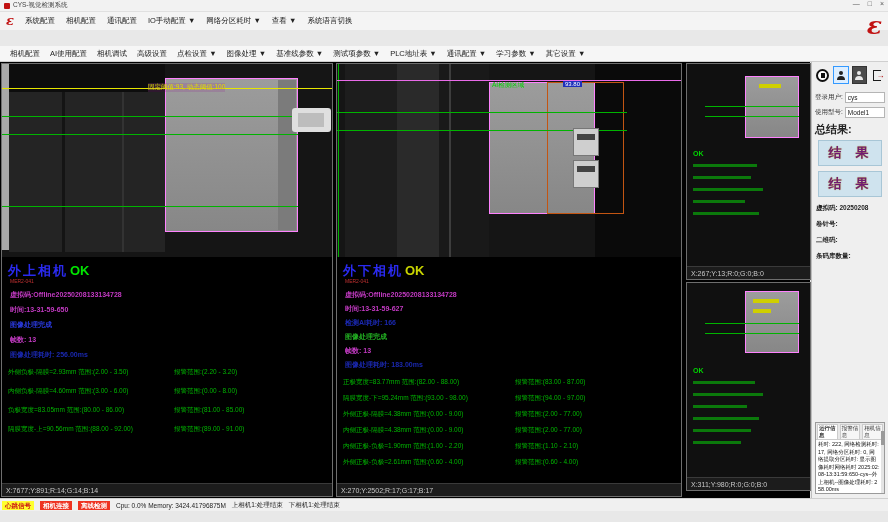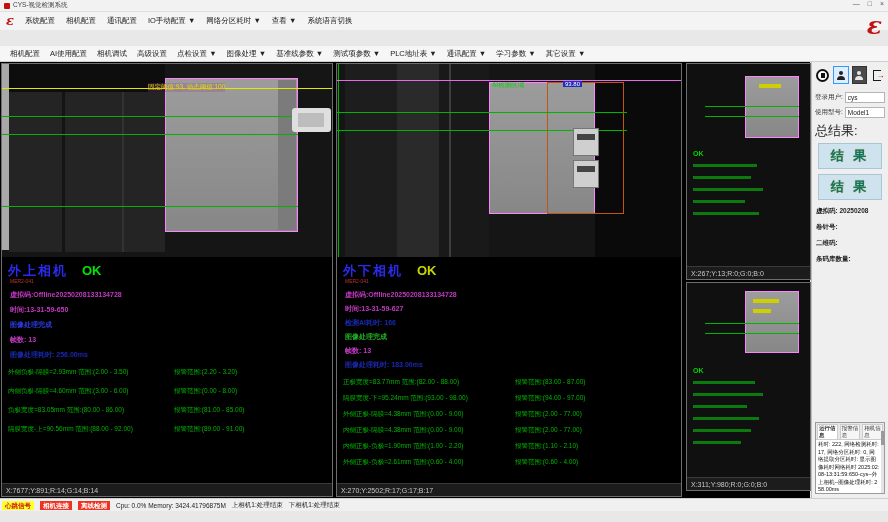--- a/index.html
+++ b/index.html
@@ -34,21 +34,21 @@
   .sh{position:absolute;}
   .block{background:linear-gradient(180deg,#9c9c9c,#878787);border:1px solid #ff82ff;box-sizing:border-box;}
   .hline-g{position:absolute;height:1px;background:#00b400;}
   .hline-y{position:absolute;height:1px;background:#e6e600;}
   .hline-m{position:absolute;height:1px;background:#e86ae8;}
   .vline-g{position:absolute;width:1px;background:#00b400;}
   .ylabel{position:absolute;font-size:6.5px;color:#e0e000;background:rgba(150,60,150,.25);white-space:nowrap;}
   .glabel{position:absolute;font-size:6.5px;color:#00d400;white-space:nowrap;}
   .btag{position:absolute;font-size:6px;color:#fff;background:#1e2fbb;padding:0 2px;white-space:nowrap;}
   .txt{flex:1;padding:4px 6px;box-sizing:border-box;background:#000;overflow:hidden;}
-  .cam-title{display:flex;align-items:baseline;gap:14px;margin-top:1px;}
+  .cam-title{display:flex;align-items:baseline;gap:2px;margin-top:1px;}
   .cam-title .t{color:#2a2af0;font-size:13px;font-weight:bold;letter-spacing:2px;}
   .ok1{color:#00e400;font-size:13px;font-weight:bold;}
   .ok2{color:#c8d400;font-size:13px;font-weight:bold;}
   .cam-id{color:#c03030;font-size:5px;margin:-2px 0 6px 2px;}
   .meta{font-size:7px;font-weight:bold;margin:0 0 5px 2px;white-space:nowrap;}
   .magenta{color:#c23ac2;}
   .blue{color:#2a3ae0;}
   .greenst{color:#22b022;}
   .darkblue{color:#1a28b0;}
   .rows{margin-top:8px;}
@@ -78,24 +78,24 @@
   .sb-btn.dark{background:#4a4a4a;border-color:#333;}
   .person-icon{width:10px;}
   .person-icon::before{content:"";display:block;width:4px;height:4px;border-radius:50%;background:#222;margin:0 auto;}
   .person-icon::after{content:"";display:block;width:8px;height:4px;border-radius:4px 4px 0 0;background:#222;margin:1px auto 0;}
   .dark .person-icon::before,.dark .person-icon::after{background:#e8e8e8;}
   .exit-icon{position:relative;width:8px;height:11px;border:1.5px solid #1a1a1a;border-right:none;box-sizing:border-box;}
   .exit-icon::after{content:"\2192";position:absolute;left:2px;top:0px;font-size:8px;color:#a00;line-height:9px;}
   .sb-row{display:flex;align-items:center;gap:2px;margin-bottom:4px;}
   .sb-label{flex:none;color:#333;}
   .sb-field{flex:1;background:#fff;border:1px solid #b5b5b5;padding:0 2px;height:9px;line-height:9px;overflow:hidden;}
-  .sb-total{font-weight:normal;font-size:13px;margin:4px 0 3px;}
+  .sb-total{font-weight:bold;font-size:11px;margin:4px 0 3px;}
   .result-box{width:62px;height:24px;margin:0 auto 5px;background:#cfe3ee;border:1px solid #a8c6d6;
-              color:#0f766e;font-weight:bold;font-size:13px;letter-spacing:3px;
-              display:flex;align-items:center;justify-content:center;text-shadow:0 0 1px #b09000;}
+              color:#701a75;font-weight:bold;font-size:13px;letter-spacing:3px;
+              display:flex;align-items:center;justify-content:center;text-shadow:0 0 1px #b09000;font-family:Liberation Mono, monospace;}
   .sb-kv{margin:7px 0 0 1px;font-size:6.5px;font-weight:bold;color:#222;white-space:nowrap;}
   .logbox{position:absolute;left:3px;bottom:4px;width:70px;height:72px;background:#fff;
           border:1px solid #9a9a9a;box-sizing:border-box;overflow:hidden;}
   .log-tabs{display:flex;gap:2px;background:#e8e8e8;border-bottom:1px solid #ccc;padding:1px 1px 0;}
   .log-tab{font-size:5.5px;padding:0 1px;color:#333;background:#f6f6f6;border:1px solid #ccc;border-bottom:none;}
   .log-tab.active{background:#fff;font-weight:bold;}
   .log-text{font-size:5.5px;color:#111;padding:1px 4px 1px 2px;line-height:7.5px;word-break:break-all;}
   .log-scroll{position:absolute;right:0;top:8px;width:3px;height:62px;background:#e4e4e4;}
   .log-scroll::before{content:"";display:block;width:3px;height:14px;background:#9a9a9a;}
   

